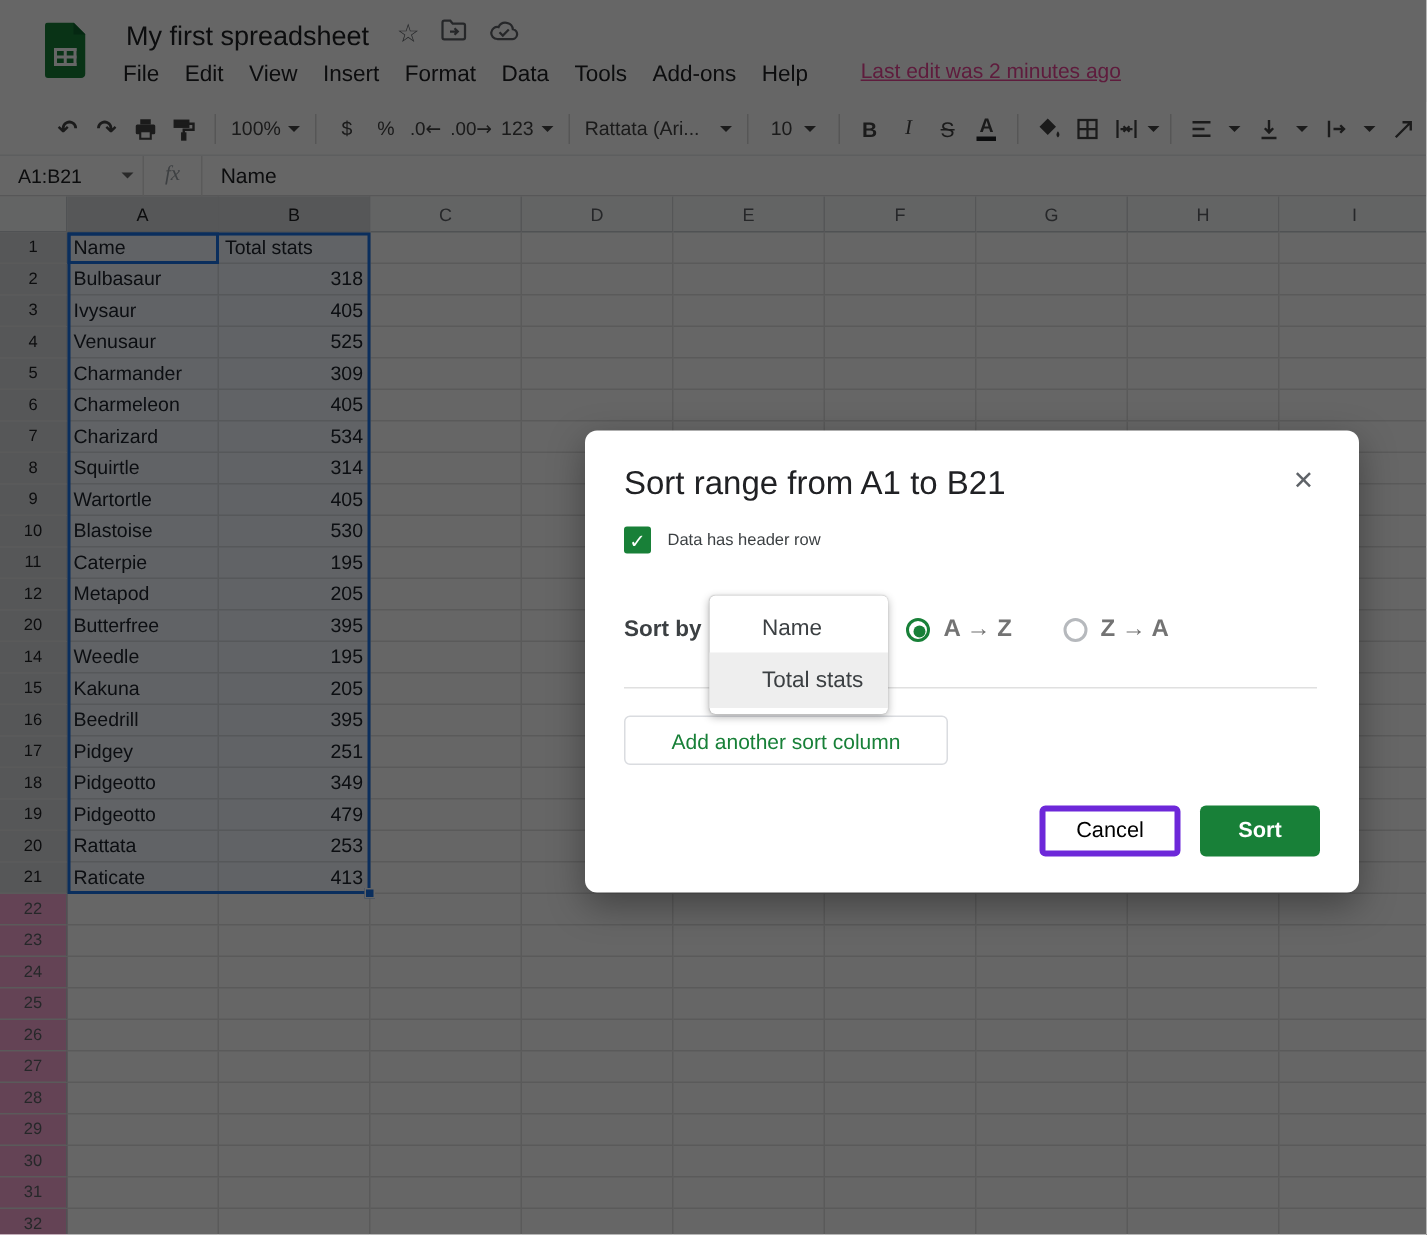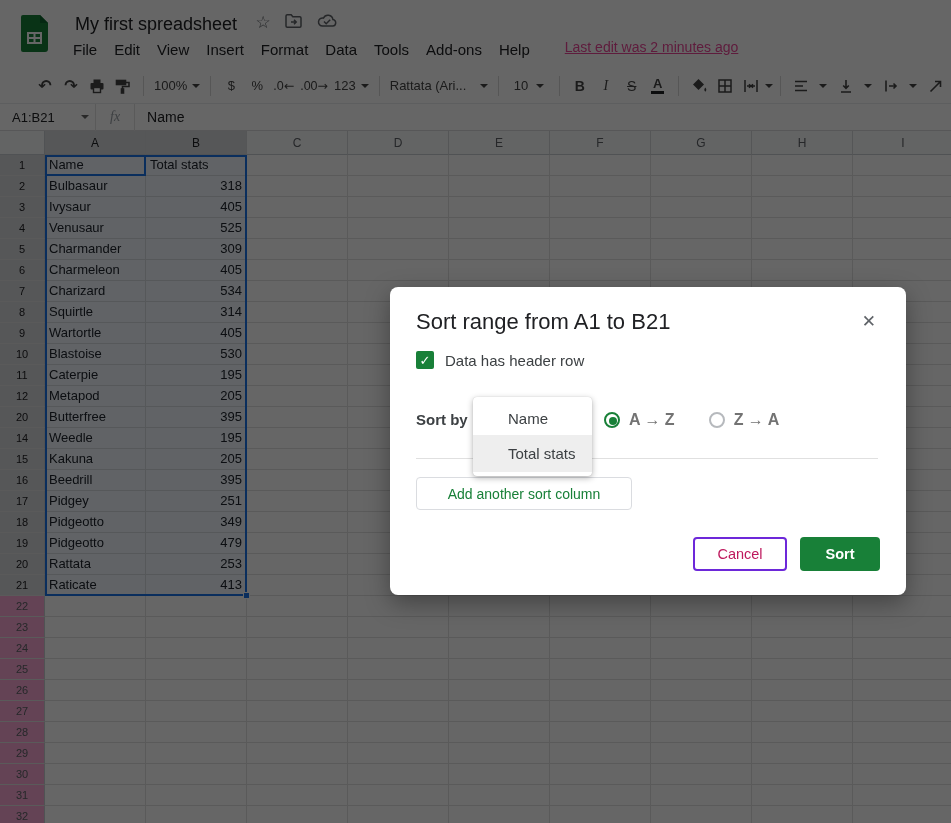--- a/index.html
+++ b/index.html
@@ -1,21 +1,21 @@
 <!DOCTYPE html>
 <html><head>
 <meta charset="utf-8">
 <style>
   * { margin:0; padding:0; box-sizing:border-box; }
   html,body { width:951px; height:823px; overflow:hidden; }
   body { font-family:"Liberation Sans","DejaVu Sans",sans-serif; background:#fff; }
   .stage { position:relative; width:951px; height:823px; overflow:hidden; background:#fff; }
 
   
-  .titlebar { position:absolute; left:0; top:0; width:859px; height:68px; background:#fff; }
+  .titlebar { position:absolute; left:9px; top:0; width:859px; height:68px; background:#fff; }
   .logo { position:absolute; left:21px; top:15px; }
   .title-block { position:absolute; left:75px; top:12px; }
   .doc-title { font-size:18px; color:#202124; display:inline-block; }
   .title-icons { display:inline-flex; align-items:center; gap:14px; margin-left:14px; vertical-align:2px; color:#5f6368; }
   .star-glyph { font-size:17px; color:#5f6368; }
   .menubar { position:absolute; left:73px; top:40px; display:flex; align-items:flex-start; }
   .menu-item { font-size:15px; color:#202124; padding:2px 0; margin-right:17px; cursor:default; }
   .last-edit { font-size:14px; color:#ec4899; text-decoration:underline; margin-left:18px; white-space:nowrap; }
 
   
@@ -70,40 +70,40 @@
 
   
   .scrim { position:absolute; inset:0; background:rgba(0,0,0,0.6); z-index:10; }
   .dialog { position:absolute; left:390px; top:287px; width:516px; height:308px; background:#fff;
             border-radius:8px; box-shadow:0 8px 24px rgba(0,0,0,0.35); z-index:20; }
   .dlg-title { position:absolute; left:26px; top:22px; font-size:22px; color:#202124; }
   .dlg-close { position:absolute; right:30px; top:24px; font-size:17px; color:#5f6368; cursor:pointer; }
   .chk-row { position:absolute; left:26px; top:64px; display:flex; align-items:center; }
   .checkbox { width:18px; height:18px; border-radius:2px; display:flex; align-items:center; justify-content:center; }
   .checkbox .tick { color:#fff; font-size:13px; font-weight:bold; line-height:1; }
-  .chk-label { margin-left:11px; font-size:15px; color:#3c4043; }
+  .chk-label { margin-left:11px; font-size:11px; color:#3c4043; }
   .sortby-label { position:absolute; left:26px; top:124px; font-size:15px; color:#3c4043;font-weight:bold; }
   .dd-popup { position:absolute; left:83px; top:110px; width:119px; background:#fff; border-radius:4px;
               box-shadow:0 2px 6px rgba(0,0,0,0.3), 0 0 1px rgba(0,0,0,0.2); padding:6px 0 4px 0; z-index:5; }
   .dd-item { height:32px; line-height:32px; padding-left:35px; font-size:15px; color:#3c4043; cursor:pointer; }
   .dd-item.hovered { background:#eeeeee; height:37px; line-height:37px; }
   .radio-row { position:absolute; left:214px; top:124px; display:flex; align-items:center; }
   .radio { width:16px; height:16px; border-radius:50%; border:2px solid #b6b9bd; position:relative; background:#fff; }
   .radio.on { border-color:#188038; }
   .radio.on::after { content:""; position:absolute; left:3px; top:3px; width:8px; height:8px;
                      border-radius:50%; background:#188038; }
   .radio-label { font-size:16px; color:#737373; margin:0 34px 0 9px;font-weight:bold; }
   .radio-label.last { margin-right:0; }
   .dlg-divider { position:absolute; left:26px; top:171px; width:462px; height:1px; background:#e0e0e0; }
   .add-btn { position:absolute; left:26px; top:190px; width:216px; height:33px; background:#fff;
              border:1px solid #dadce0; border-radius:4px; font-size:14px; font-weight:500;
              color:#188038; cursor:pointer; font-family:inherit; }
   .dlg-footer-cancel { position:absolute; left:303px; top:250px; width:94px; height:34px; background:#fff;
-             border:2px solid #6d28d9; border-radius:4px; font-size:14.5px; font-weight:500;
-             color:#be185d; cursor:pointer; font-family:inherit; }
+             border:4px solid #6d28d9; border-radius:4px; font-size:14.5px; font-weight:500;
+             color:#000000; cursor:pointer; font-family:inherit; }
   .dlg-footer-sort { position:absolute; left:410px; top:250px; width:80px; height:34px;
              border:none; border-radius:4px; font-size:14.5px; font-weight:bold;
              color:#fff; cursor:pointer; font-family:inherit; }
 </style>
 </head>
 <body>
 
 <div class="stage">
 
   <div class="titlebar">

